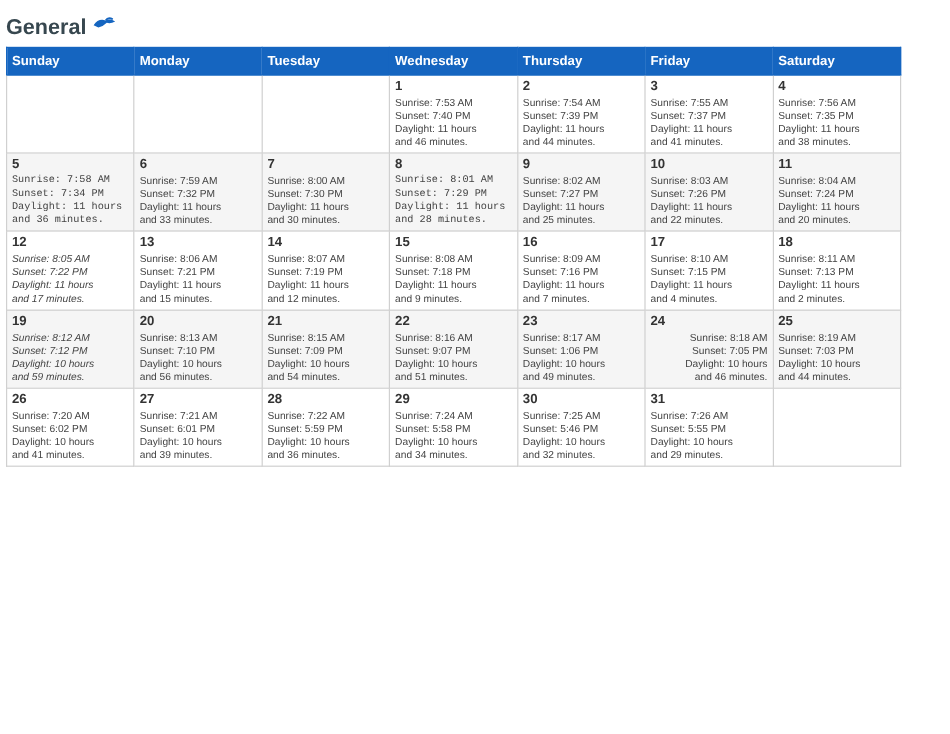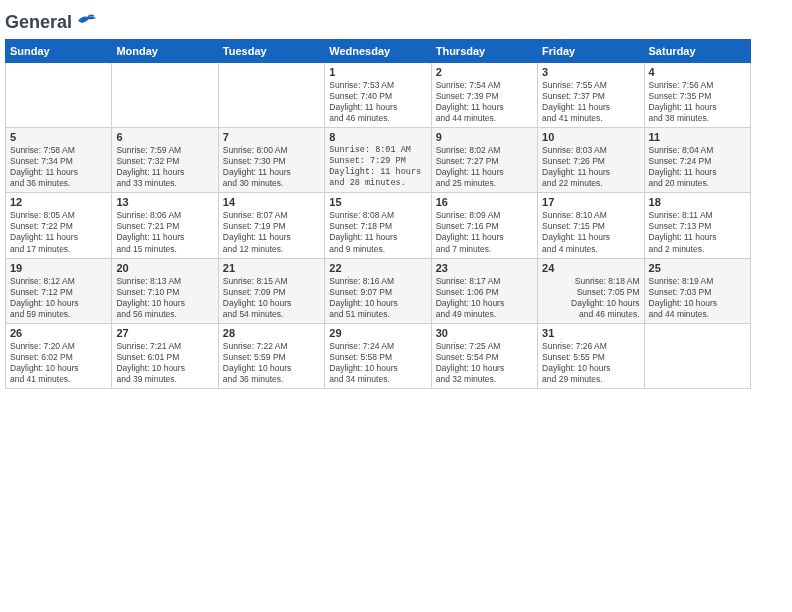--- a/index.html
+++ b/index.html
@@ -92,21 +92,21 @@
             <div class="day-num">4</div>
             <div class="day-info" style="white-space: pre-line;">Sunrise: 7:56 AM
 Sunset: 7:35 PM
 Daylight: 11 hours
 and 38 minutes.</div>
           </td>
         </tr>
         <tr>
           <td>
             <div class="day-num">5</div>
-            <div class="day-info" style="white-space: pre-line;">Sunrise: 7:58 AM
+            <div class="day-info" style="white-space: pre-line; font-family: Liberation Mono, monospace;">Sunrise: 7:58 AM
 Sunset: 7:34 PM
 Daylight: 11 hours
 and 36 minutes.</div>
           </td>
           <td>
             <div class="day-num">6</div>
             <div class="day-info" style="white-space: pre-line;">Sunrise: 7:59 AM
 Sunset: 7:32 PM
 Daylight: 11 hours
 and 33 minutes.</div>
@@ -143,21 +143,21 @@
             <div class="day-num">11</div>
             <div class="day-info" style="white-space: pre-line;">Sunrise: 8:04 AM
 Sunset: 7:24 PM
 Daylight: 11 hours
 and 20 minutes.</div>
           </td>
         </tr>
         <tr>
           <td>
             <div class="day-num">12</div>
-            <div class="day-info" style="white-space: pre-line;">Sunrise: 8:05 AM
+            <div class="day-info" style="white-space: pre-line; font-style: italic;">Sunrise: 8:05 AM
 Sunset: 7:22 PM
 Daylight: 11 hours
 and 17 minutes.</div>
           </td>
           <td>
             <div class="day-num">13</div>
             <div class="day-info" style="white-space: pre-line;">Sunrise: 8:06 AM
 Sunset: 7:21 PM
 Daylight: 11 hours
 and 15 minutes.</div>
@@ -194,21 +194,21 @@
             <div class="day-num">18</div>
             <div class="day-info" style="white-space: pre-line;">Sunrise: 8:11 AM
 Sunset: 7:13 PM
 Daylight: 11 hours
 and 2 minutes.</div>
           </td>
         </tr>
         <tr>
           <td>
             <div class="day-num">19</div>
-            <div class="day-info" style="white-space: pre-line;">Sunrise: 8:12 AM
+            <div class="day-info" style="white-space: pre-line; font-style: italic;">Sunrise: 8:12 AM
 Sunset: 7:12 PM
 Daylight: 10 hours
 and 59 minutes.</div>
           </td>
           <td>
             <div class="day-num">20</div>
             <div class="day-info" style="white-space: pre-line;">Sunrise: 8:13 AM
 Sunset: 7:10 PM
 Daylight: 10 hours
 and 56 minutes.</div>
@@ -274,21 +274,21 @@
           <td>
             <div class="day-num">29</div>
             <div class="day-info" style="white-space: pre-line;">Sunrise: 7:24 AM
 Sunset: 5:58 PM
 Daylight: 10 hours
 and 34 minutes.</div>
           </td>
           <td>
             <div class="day-num">30</div>
             <div class="day-info" style="white-space: pre-line;">Sunrise: 7:25 AM
-Sunset: 5:54 PM
+Sunset: 5:46 PM
 Daylight: 10 hours
 and 32 minutes.</div>
           </td>
           <td>
             <div class="day-num">31</div>
             <div class="day-info" style="white-space: pre-line;">Sunrise: 7:26 AM
 Sunset: 5:55 PM
 Daylight: 10 hours
 and 29 minutes.</div>
           </td>

